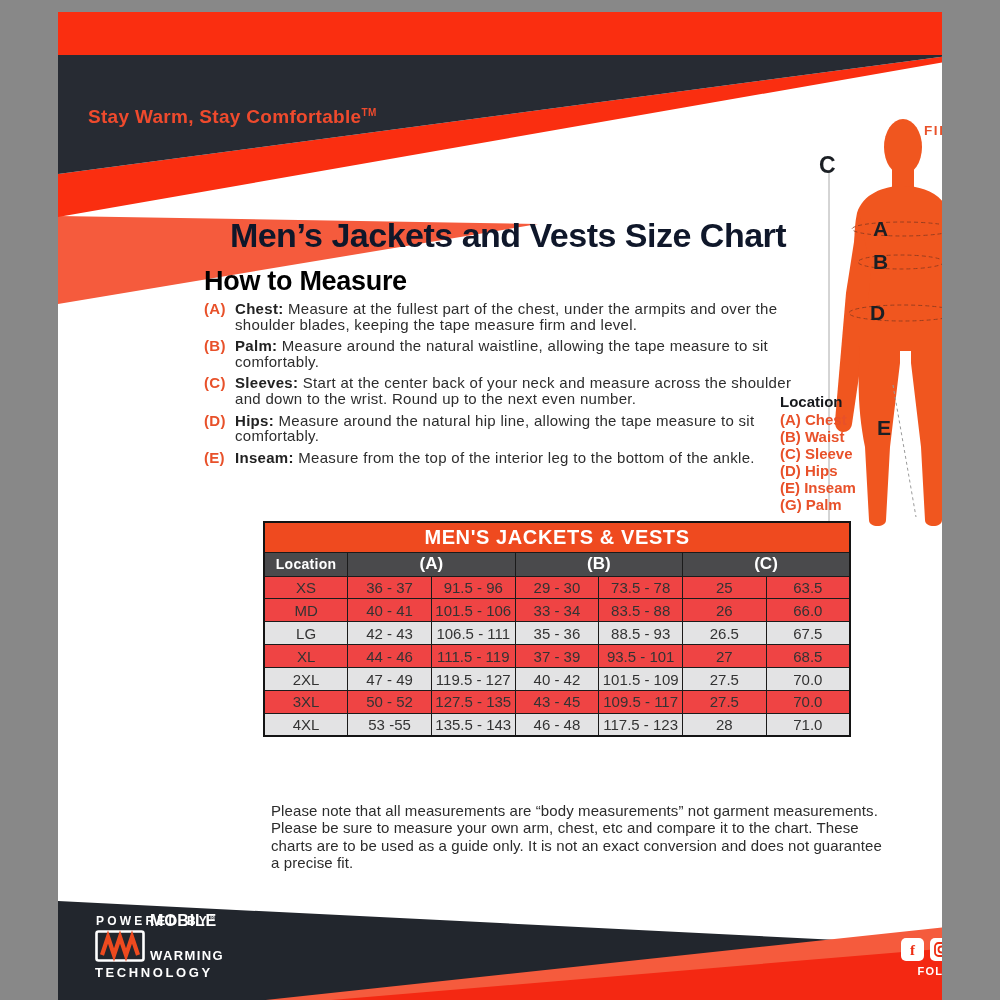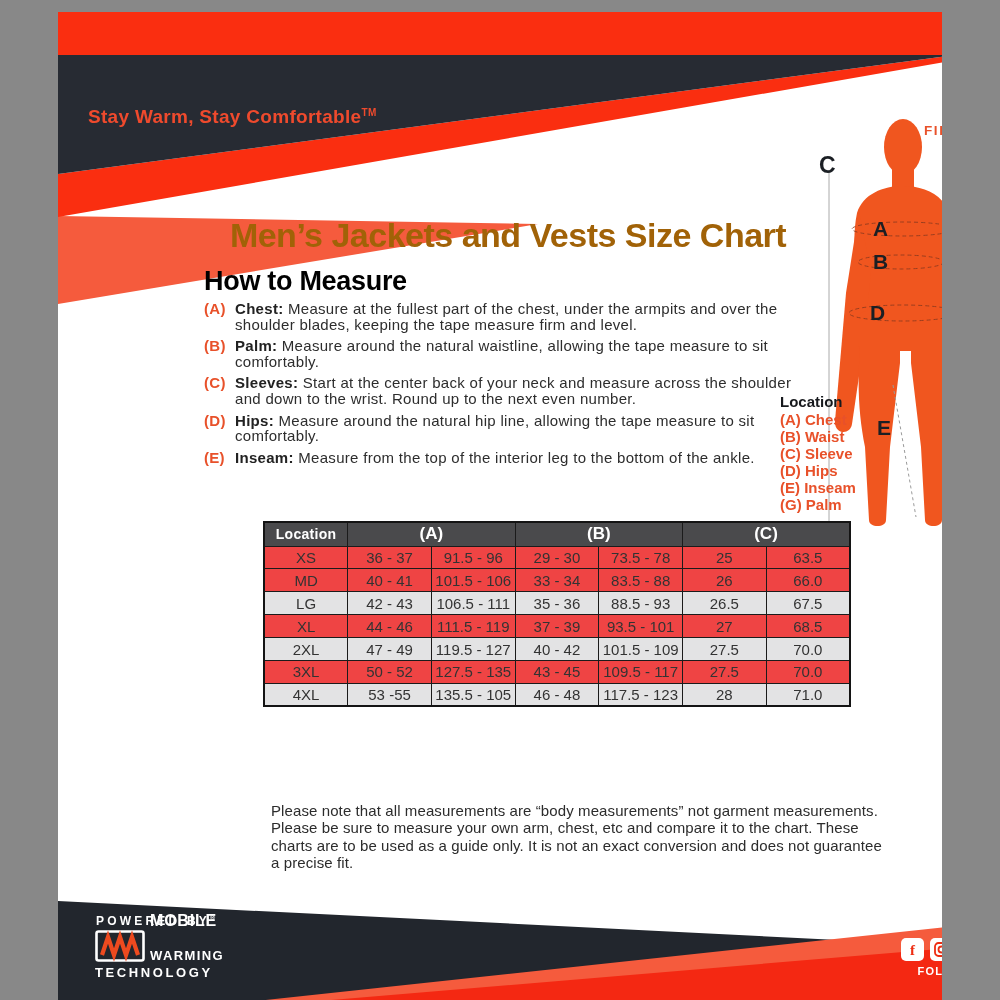--- a/index.html
+++ b/index.html
@@ -19,21 +19,21 @@
   
   .tagline{left:30px;top:94px;font-size:19px;font-weight:700;color:#ef4a2d;letter-spacing:.3px;}
   .tagline sup{font-size:10px;}
   .fs-logo-text{left:866px;top:111px;font-size:13.5px;font-weight:700;letter-spacing:1.6px;
                 color:#e8512a;white-space:nowrap;}
   .fs-logo-text sup{font-size:7px;letter-spacing:0;}
   .e-glyph{display:inline-block;width:13px;height:11px;margin:0 1px -1px 1px;
            background:repeating-linear-gradient(#e8512a 0 2.6px,transparent 2.6px 4.3px);}
   
   .page-title{left:100px;top:204px;width:700px;text-align:center;font-size:34px;font-weight:800;
-              color:#a16207;letter-spacing:-.5px;}
+              color:#0f172a;letter-spacing:-.5px;}
   .h2{left:146px;top:254px;font-size:27px;font-weight:800;color:#000000;letter-spacing:-.3px;}
   .measure-list{left:146px;top:289px;width:592px;font-size:15px;line-height:15.6px;color:#2d2d2d;
                 letter-spacing:.3px;}
   .measure-item{position:relative;padding-left:31px;margin-bottom:6px;}
   .mlabel{position:absolute;left:0;top:0;color:#e8512a;font-weight:800;}
   .mterm{font-weight:800;color:#222;}
   
   .legend{left:722px;top:381px;font-size:15px;line-height:17px;}
   .legend-head{font-weight:800;color:#17191d;margin-bottom:1px;}
   .legend-item{color:#e8512a;font-weight:800;}
@@ -158,20 +158,23 @@
     <div class="legend-item">(A) Chest</div>
     <div class="legend-item">(B) Waist</div>
     <div class="legend-item">(C) Sleeve</div>
     <div class="legend-item">(D) Hips</div>
     <div class="legend-item">(E) Inseam</div>
     <div class="legend-item">(G) Palm</div>
   </div>
 
   <table class="abs size-table">
     <thead>
+      <tr>
+        <th colspan="7" class="t-title">MEN'S JACKETS &amp; VESTS</th>
+      </tr>
       <tr class="t-loc">
         <th class="loc-cell">Location</th>
         <th colspan="2" class="grp-cell">(A)</th>
         <th colspan="2" class="grp-cell">(B)</th>
         <th colspan="2" class="grp-cell">(C)</th>
       </tr>
     </thead>
     <tbody>
         <tr>
           <td>XS</td>
@@ -223,21 +226,21 @@
           <td>50 - 52</td>
           <td>127.5 - 135</td>
           <td>43 - 45</td>
           <td>109.5 - 117</td>
           <td>27.5</td>
           <td>70.0</td>
         </tr>
         <tr class="alt">
           <td>4XL</td>
           <td>53 -55</td>
-          <td>135.5 - 105</td>
+          <td>135.5 - 143</td>
           <td>46 - 48</td>
           <td>117.5 - 123</td>
           <td>28</td>
           <td>71.0</td>
         </tr>
       </tbody>
   </table>
 
   <div class="abs note">Please note that all measurements are “body measurements” not garment measurements. Please be sure to measure your own arm, chest, etc and compare it to the chart. These charts are to be used as a guide only. It is not an exact conversion and does not guarantee a precise fit.</div>
 

